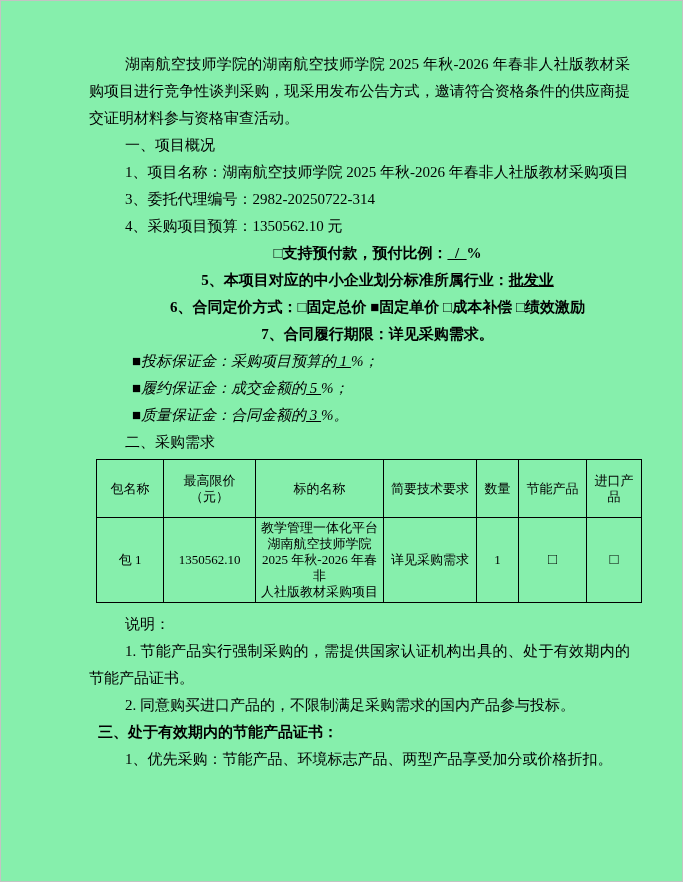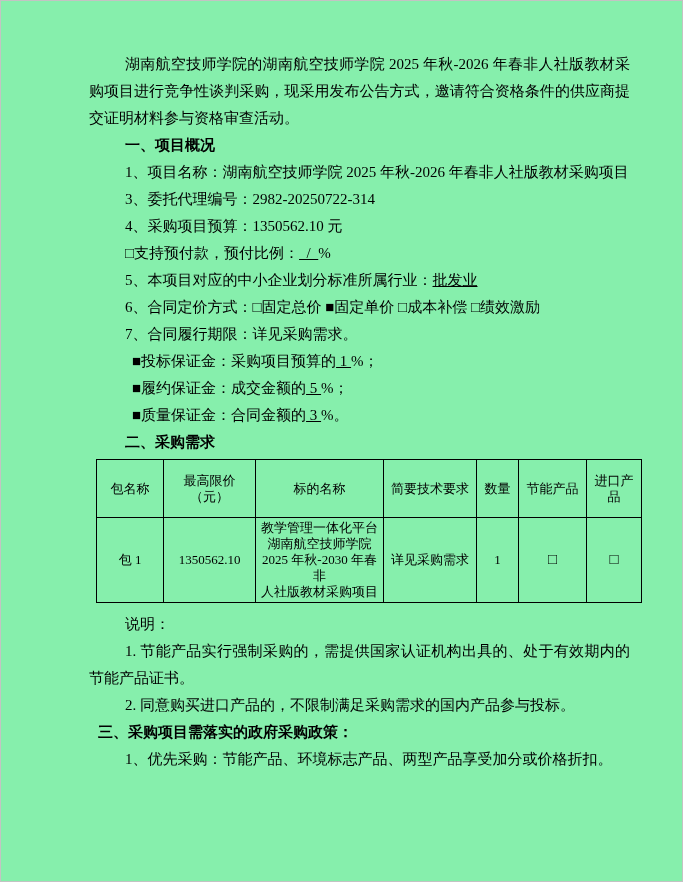--- a/index.html
+++ b/index.html
@@ -19,30 +19,30 @@
   }
   .content {
     padding: 50px 52px 0 88px;
     font-size: 15px;
     line-height: 27px;
   }
   .para {
     text-align: justify;
     text-indent: 36px;
   }
-  .para.no-justify { text-align: left; }
+  .para.no-justify { text-align: center; font-weight: bold; }
   .heading {
-    font-weight: bold;
+    font-weight: normal;
     text-indent: 36px;
   }
   .heading-left {
     font-weight: bold;
     text-indent: 9px;
   }
-  .guarantee { text-indent: 43px; }
+  .guarantee { text-indent: 43px; font-style: italic; }
   .u {
     text-decoration: underline;
     white-space: pre;
   }
   table.req {
     border-collapse: collapse;
     width: 533px;
     margin-left: 7px;
     margin-top: 3px;
     table-layout: fixed;
@@ -110,32 +110,32 @@
           <th class="col-import">进口产品</th>
         </tr>
       </thead>
       <tbody>
         <tr>
           <td>包 1</td>
           <td>1350562.10</td>
           <td>
             <div>教学管理一体化平台</div>
             <div>湖南航空技师学院</div>
-            <div>2025 年秋-2030 年春非</div>
+            <div>2025 年秋-2026 年春非</div>
             <div>人社版教材采购项目</div>
           </td>
           <td>详见采购需求</td>
           <td>1</td>
           <td><span class="cbx">□</span></td>
           <td><span class="cbx">□</span></td>
         </tr>
       </tbody>
     </table>
 
     <p class="notes-label">说明：</p>
     <p class="para">1. 节能产品实行强制采购的，需提供国家认证机构出具的、处于有效期内的节能产品证书。</p>
     <p class="para">2. 同意购买进口产品的，不限制满足采购需求的国内产品参与投标。</p>
 
-    <p class="heading-left">三、采购项目需落实的政府采购政策：</p>
+    <p class="heading-left">三、处于有效期内的节能产品证书：</p>
     <p class="para">1、优先采购：节能产品、环境标志产品、两型产品享受加分或价格折扣。</p>
 
   </div>
 </div>
 
 </body></html>

